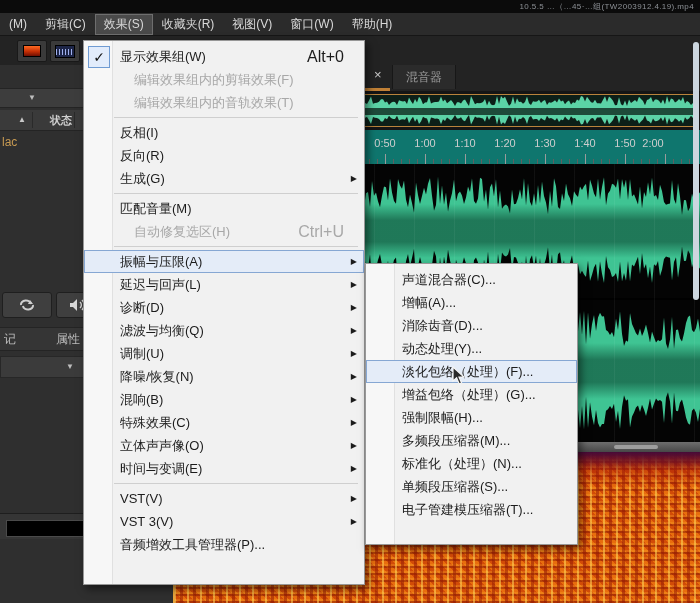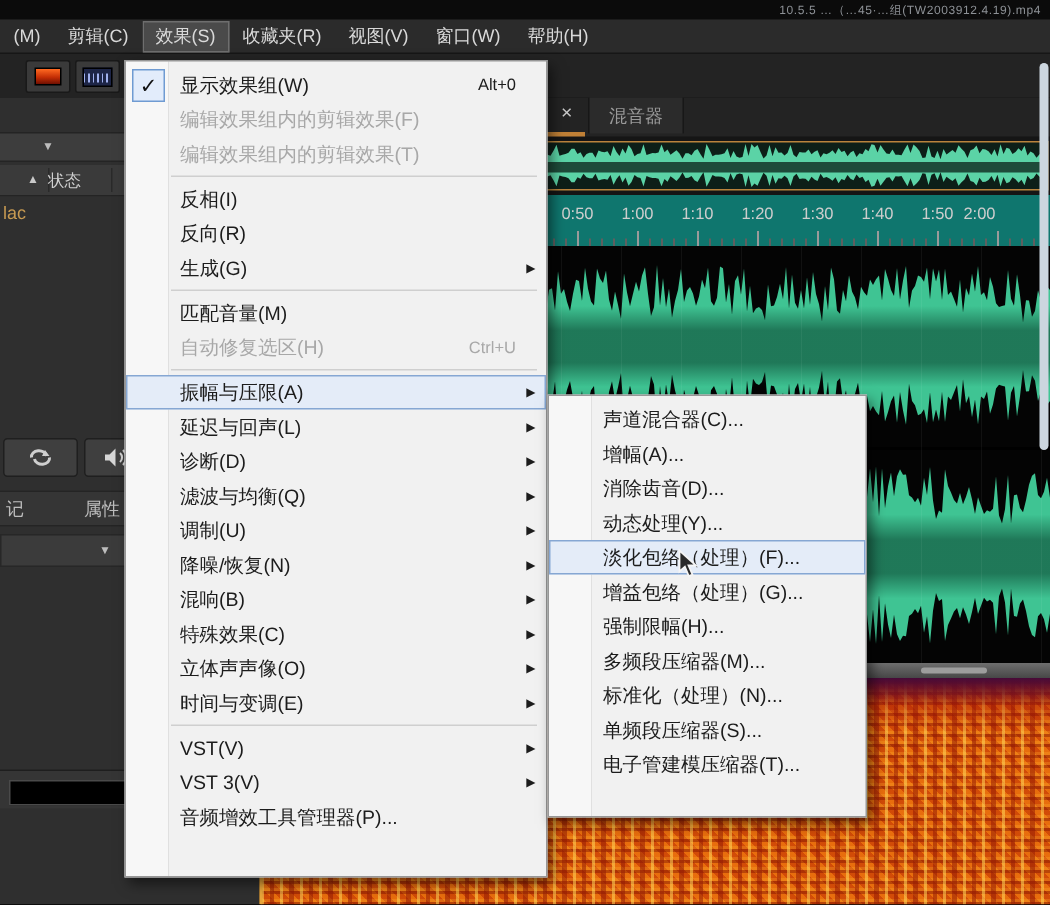--- a/index.html
+++ b/index.html
@@ -27,21 +27,21 @@
   .ic-wav{width:18px;height:11px;background:#1d2547;border:1px solid #000;
           background-image:repeating-linear-gradient(90deg,#9fb0ee 0 1px,transparent 1px 3px);background-position:0 3px;background-size:100% 6px;background-repeat:no-repeat;}
 
   
   #sidebar{left:0;top:65px;width:173px;height:538px;background:#2f2f2f;border-right:1px solid #1b1b1b;}
   .sb-row{position:absolute;left:0;width:173px;color:#cfcfcf;font-size:11px;}
   #sb-dd1{top:88px;height:18px;background:#3d3d3d;border-top:1px solid #242424;border-bottom:1px solid #242424;}
   #sb-dd1 .dd-arr{position:absolute;left:28px;top:4px;font-size:8px;color:#bdbdbd;}
   #sb-head{top:110px;height:20px;background:#3a3a3a;border-bottom:1px solid #242424;}
   #sb-head .up{position:absolute;left:18px;top:5px;font-size:8px;color:#c9c9c9;}
-  #sb-head .col1{position:absolute;left:32px;top:3px;}
+  #sb-head .col1{position:absolute;left:50px;top:3px;font-weight:bold;}
   #sb-head .v1{position:absolute;left:32px;top:2px;height:16px;width:1px;background:#2a2a2a;}
   #sb-head .v2{position:absolute;left:74px;top:2px;height:16px;width:1px;background:#2a2a2a;}
   #sb-file{top:134px;height:18px;}
   #sb-file .fn{position:absolute;left:2px;top:1px;color:#c79a52;font-size:12px;}
   #sb-btns{top:292px;height:26px;}
   .sb-btn{position:absolute;top:0;height:24px;background:#3f3f3f;border:1px solid #1f1f1f;border-radius:3px;
           display:flex;align-items:center;justify-content:center;}
   #sb-tabs{top:327px;height:22px;background:#353535;border-top:1px solid #242424;border-bottom:1px solid #242424;}
   .sb-tab{position:absolute;top:3px;color:#bdbdbd;font-size:12px;}
   #sb-dd2{top:356px;height:20px;background:#3b3b3b;border:1px solid #272727;width:171px;}
@@ -95,23 +95,23 @@
   #right-scrollbar{left:693px;top:42px;width:6px;height:258px;background:#ccd6df;border-radius:3px;z-index:4;}
 
   
   .menu{position:absolute;background:#f1f1f1;border:1px solid #979797;box-shadow:3px 4px 8px rgba(0,0,0,.5);
         z-index:10;box-sizing:border-box;padding-top:4px;
         background-image:linear-gradient(90deg,#f7f7f7 0 28px,#e0e0e0 28px 29px,#f1f1f1 29px 100%);}
   #main-menu{left:83px;top:40px;width:282px;height:545px;}
   #sub-menu{left:365px;top:263px;width:213px;height:282px;}
   .mi{position:relative;height:23px;display:flex;align-items:center;padding:0 8px 0 36px;
       font-size:13px;color:#1c1c1c;white-space:nowrap;box-sizing:border-box;}
-  .mi .sc{margin-left:auto;padding-right:12px;font-size:11px;}
+  .mi .sc{margin-left:auto;padding-right:12px;font-size:16px;}
   .mi .arr{position:absolute;right:7px;top:7px;font-size:8px;color:#1c1c1c;}
-  .mi.dis{color:#a8a8a8;}
+  .mi.dis{color:#a8a8a8;margin-left:14px;}
   .mi.sel{background:#e4ecf8;box-shadow:inset 0 0 0 1px #86a7d3;}
   .sep{height:1px;background:#cfcfcf;margin:3px 6px 3px 30px;}
   .checkbox{position:absolute;left:4px;top:1px;width:20px;height:20px;background:#e2ecfb;border:1px solid #6f9bd2;
             display:flex;align-items:center;justify-content:center;font-size:14px;color:#111;}
 
   
   #cursor{left:452px;top:366px;z-index:20;}
 
   svg{overflow:visible;}
 </style>
@@ -239,21 +239,21 @@
   <div class="menu" id="main-menu">
     <div class="mi">
       <span class="checkbox">✓</span>
       <span>显示效果组(W)</span>
       <span class="sc">Alt+0</span>
     </div>
     <div class="mi dis">
         <span>编辑效果组内的剪辑效果(F)</span>
       </div>
     <div class="mi dis">
-        <span>编辑效果组内的剪辑效果(T)</span>
+        <span>编辑效果组内的音轨效果(T)</span>
       </div>
     <div class="sep"></div>
     <div class="mi">
         <span>反相(I)</span>
       </div>
     <div class="mi">
         <span>反向(R)</span>
       </div>
     <div class="mi">
         <span>生成(G)</span>

